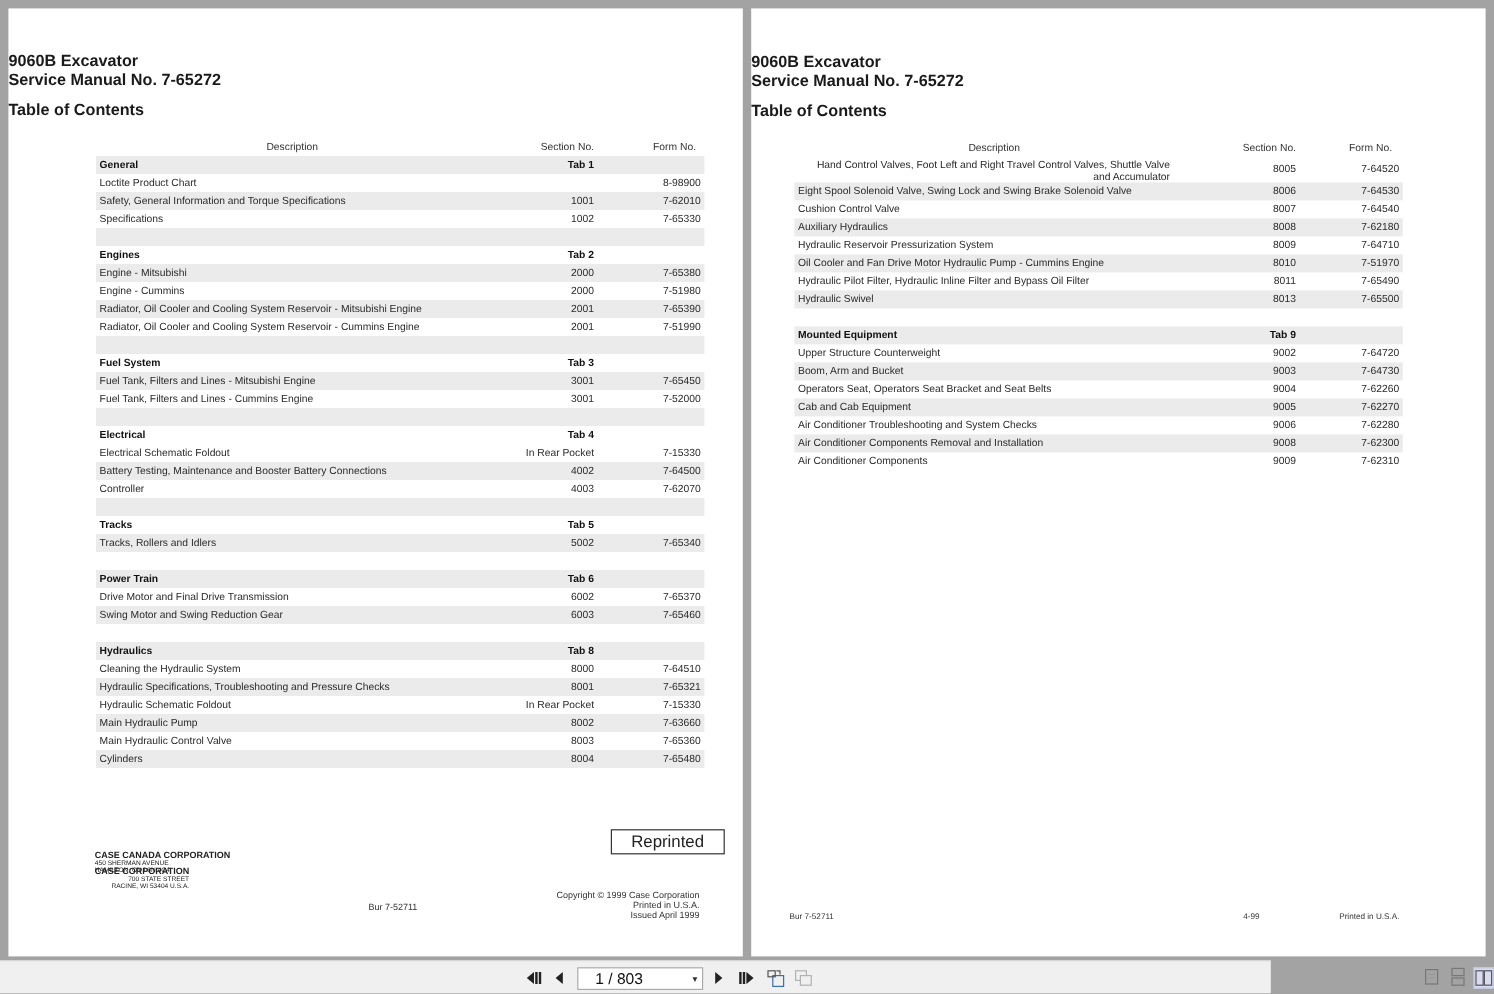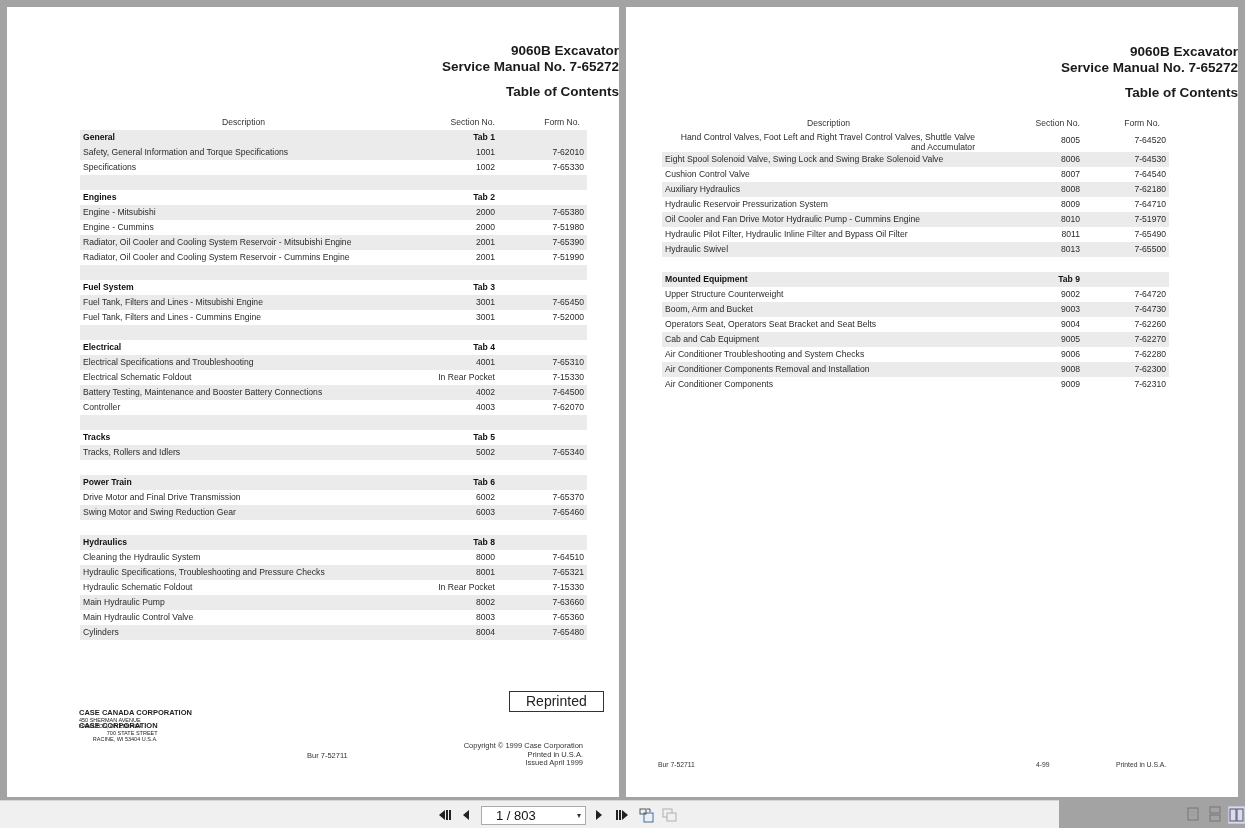--- a/index.html
+++ b/index.html
@@ -3,21 +3,21 @@
 <meta charset="utf-8">
 <style>
   * { box-sizing: border-box; margin: 0; padding: 0; }
   html, body { width: 1245px; height: 828px; overflow: hidden; }
   body { background: #a3a3a3; position: relative; font-family: "Liberation Sans", sans-serif; color: #222; }
   .viewer { position: absolute; left: 0; top: 0; width: 1245px; height: 800px; background: #a3a3a3; }
   .page { position: absolute; top: 7px; height: 790px; background: #fff; }
   .page.left { left: 7px; width: 612px; }
   .page.right { left: 626px; width: 612px; }
 
-  .title { position: absolute; left: 0; width: 100%; text-align: right; font-weight: bold; color: #1a1a1a; }
+  .title { position: absolute; left: 0; width: 100%; text-align: left; font-weight: bold; color: #1a1a1a; }
   .t1 { font-size: 13.5px; line-height: 16px; }
   .t3 { font-size: 13.5px; line-height: 16px; }
 
   .toc { position: absolute; font-size: 8.6px; color: #2a2a2a; }
   .toc .hdr { position: relative; height: 14px; }
   .toc .hdr span { position: absolute; top: 1px; color: #333; }
   .row { position: relative; height: 15px; line-height: 15px; }
   .row.shade { background: #ebebeb; }
   .row .desc { position: absolute; left: 3px; white-space: nowrap; text-align: right; }
   .row .sec { position: absolute; text-align: right; white-space: nowrap; }
@@ -67,20 +67,25 @@
       <div class="hdr">
         <span class="h-desc">Description</span>
         <span class="h-sec">Section No.</span>
         <span class="h-form">Form No.</span>
       </div>
     <div class="row shade group">
           <span class="desc">General</span>
           <span class="sec">Tab 1</span>
           <span class="form"></span>
         </div>
+        <div class="row">
+          <span class="desc">Loctite Product Chart</span>
+          <span class="sec"></span>
+          <span class="form">8-98900</span>
+        </div>
         <div class="row shade">
           <span class="desc">Safety, General Information and Torque Specifications</span>
           <span class="sec">1001</span>
           <span class="form">7-62010</span>
         </div>
         <div class="row">
           <span class="desc">Specifications</span>
           <span class="sec">1002</span>
           <span class="form">7-65330</span>
         </div>
@@ -136,25 +141,20 @@
         </div>
         <div class="row shade">
           <span class="desc"></span>
           <span class="sec"></span>
           <span class="form"></span>
         </div>
         <div class="row group">
           <span class="desc">Electrical</span>
           <span class="sec">Tab 4</span>
           <span class="form"></span>
-        </div>
-        <div class="row shade">
-          <span class="desc">Electrical Specifications and Troubleshooting</span>
-          <span class="sec">4001</span>
-          <span class="form">7-65310</span>
         </div>
         <div class="row">
           <span class="desc">Electrical Schematic Foldout</span>
           <span class="sec">In Rear Pocket</span>
           <span class="form">7-15330</span>
         </div>
         <div class="row shade">
           <span class="desc">Battery Testing, Maintenance and Booster Battery Connections</span>
           <span class="sec">4002</span>
           <span class="form">7-64500</span>

